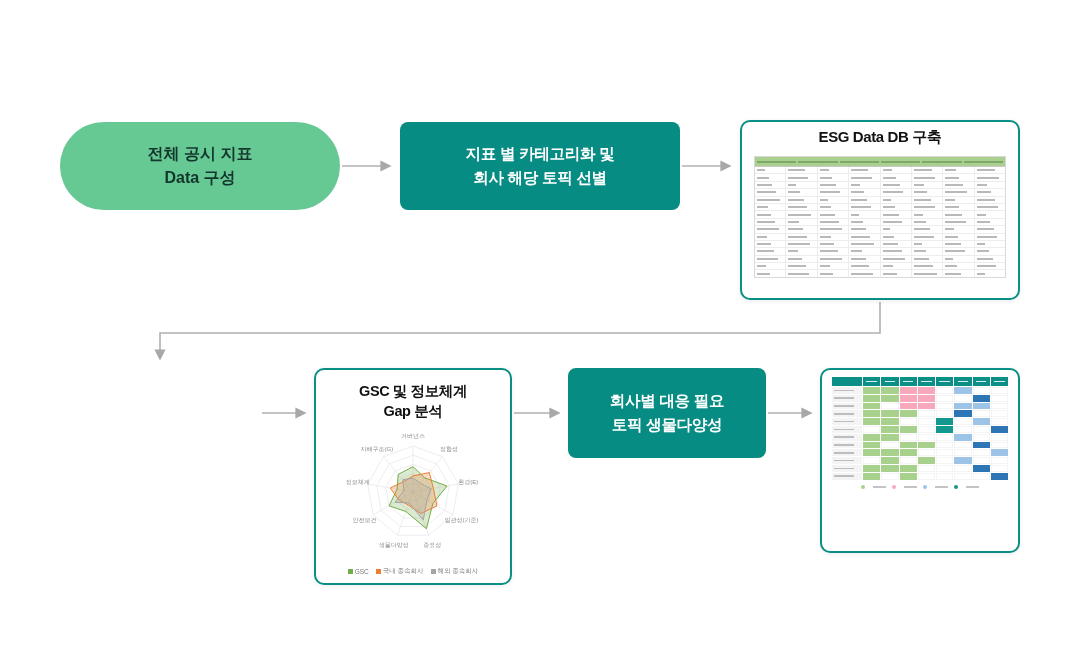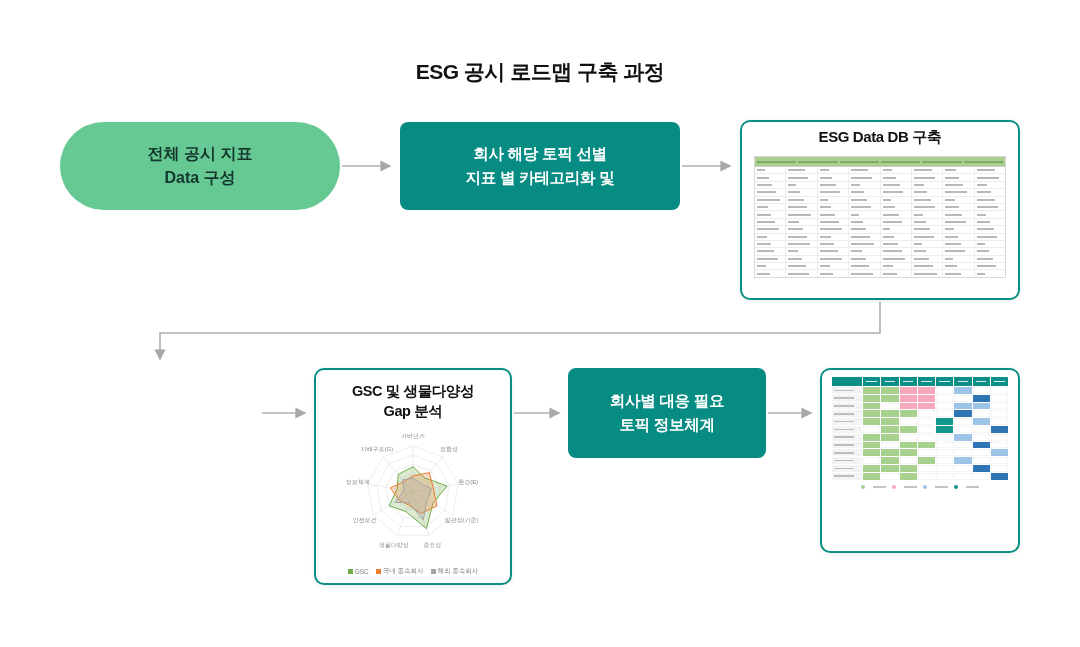--- a/index.html
+++ b/index.html
@@ -70,21 +70,20 @@
     display:flex;align-items:center;justify-content:flex-end;gap:8px;padding:0 12px;box-sizing:border-box;color:#fff;}
   .slogan{font-size:11px;letter-spacing:0.2px;}
   .fdivider{width:1px;height:13px;background:rgba(255,255,255,0.75);}
   .brand{display:flex;align-items:center;gap:4px;font-size:13px;font-weight:bold;letter-spacing:-0.3px;}
 </style>
 </head>
 <body>
 
 <div class="canvas">
 
-  <div class="page-title">ESG 공시 로드맵 구축 과정</div>
 
   <svg class="connectors" width="1080" height="647" viewBox="0 0 1080 647">
     <defs>
       <marker id="arr" markerWidth="8" markerHeight="8" refX="6" refY="3.5" orient="auto">
         <path d="M0,0 L7,3.5 L0,7 Z" fill="#a8a8a8"></path>
       </marker>
     </defs>
     <path d="M342 166 H390" fill="none" stroke="#b0b0b0" stroke-width="1.6" marker-end="url(#arr)"></path>
     <path d="M682 166 H730" fill="none" stroke="#b0b0b0" stroke-width="1.6" marker-end="url(#arr)"></path>
     <path d="M880 302 V333 H160 V359" fill="none" stroke="#b0b0b0" stroke-width="1.6" marker-end="url(#arr)"></path>
@@ -92,22 +91,22 @@
     <path d="M514 413 H559" fill="none" stroke="#b0b0b0" stroke-width="1.6" marker-end="url(#arr)"></path>
     <path d="M768 413 H811" fill="none" stroke="#b0b0b0" stroke-width="1.6" marker-end="url(#arr)"></path>
   </svg>
 
   <div class="pill">
     <span>전체 공시 지표</span>
     <span>Data 구성</span>
   </div>
 
   <div class="tealbox box-categorize">
+    <span>지표 별 카테고리화 및</span>
     <span>회사 해당 토픽 선별</span>
-    <span>지표 별 카테고리화 및</span>
   </div>
 
   <div class="card card-db">
     <div class="card-title">ESG Data DB 구축</div>
     <div class="sheet">
       <div class="sh-head" style="background: rgb(169, 208, 142);">
         <i></i>
           <i></i>
           <i></i>
           <i></i>
@@ -505,21 +504,21 @@
               <span class="sh-bar" style="width: 28%;"></span>
             </div>
           </div>
         </div>
     </div>
   </div>
 
 
   <div class="card card-gap">
     <div class="card-title">
-      <span>GSC 및 생물다양성</span><br>
+      <span>GSC 및 정보체계</span><br>
       <span>Gap 분석</span>
     </div>
     <div class="radar-wrap" id="radar-chart">
         <svg width="178" height="140" viewBox="0 0 178 140">
           <polygon points="89.0,58.8 94.9,61.0 98.1,66.4 97.0,72.6 92.1,76.6 85.9,76.6 81.0,72.6 79.9,66.4 83.1,61.0" fill="none" stroke="#e1e1e1" stroke-width="0.6"></polygon>
           <polygon points="89.0,49.6 100.8,53.9 107.1,64.8 104.9,77.2 95.3,85.3 82.7,85.3 73.1,77.2 70.9,64.8 77.2,53.9" fill="none" stroke="#e1e1e1" stroke-width="0.6"></polygon>
           <polygon points="89.0,40.4 106.7,46.9 116.2,63.2 112.9,81.8 98.4,93.9 79.6,93.9 65.1,81.8 61.8,63.2 71.3,46.9" fill="none" stroke="#e1e1e1" stroke-width="0.6"></polygon>
           <polygon points="89.0,31.2 112.7,39.8 125.2,61.6 120.9,86.4 101.6,102.6 76.4,102.6 57.1,86.4 52.8,61.6 65.3,39.8" fill="none" stroke="#e1e1e1" stroke-width="0.6"></polygon>
           <polygon points="89.0,22.0 118.6,32.8 134.3,60.0 128.8,91.0 104.7,111.2 73.3,111.2 49.2,91.0 43.7,60.0 59.4,32.8" fill="none" stroke="#e1e1e1" stroke-width="0.6"></polygon>
           <line x1="89" y1="68" x2="89.0" y2="22.0" stroke="#e1e1e1" stroke-width="0.6"></line>
@@ -556,21 +555,21 @@
         </span>
         <span class="key">
           <span class="sw" style="background: rgb(165, 165, 165);"></span>
           <span>해외 종속회사</span>
         </span>
       </div>
   </div>
 
   <div class="tealbox box-priority">
     <span>회사별 대응 필요</span>
-    <span>토픽 정보체계</span>
+    <span>토픽 생물다양성</span>
   </div>
 
   <div class="card card-roadmap">
     <div class="grid">
       <div class="rg-head" id="grid-head">
           <div class="hc hl"></div>
           <div class="hc">
             <i></i>
           </div>
           <div class="hc">

